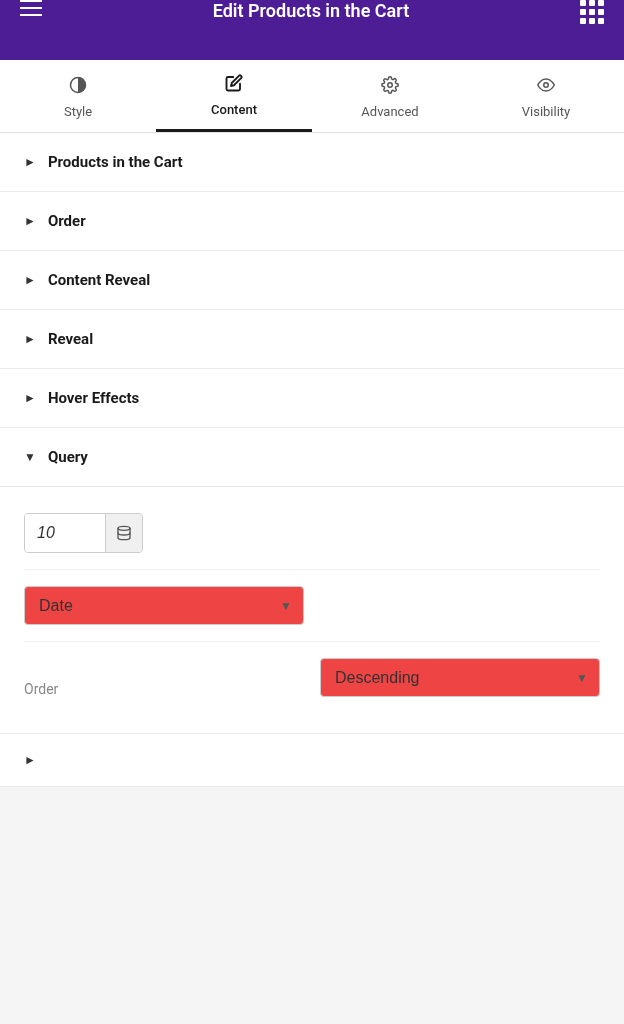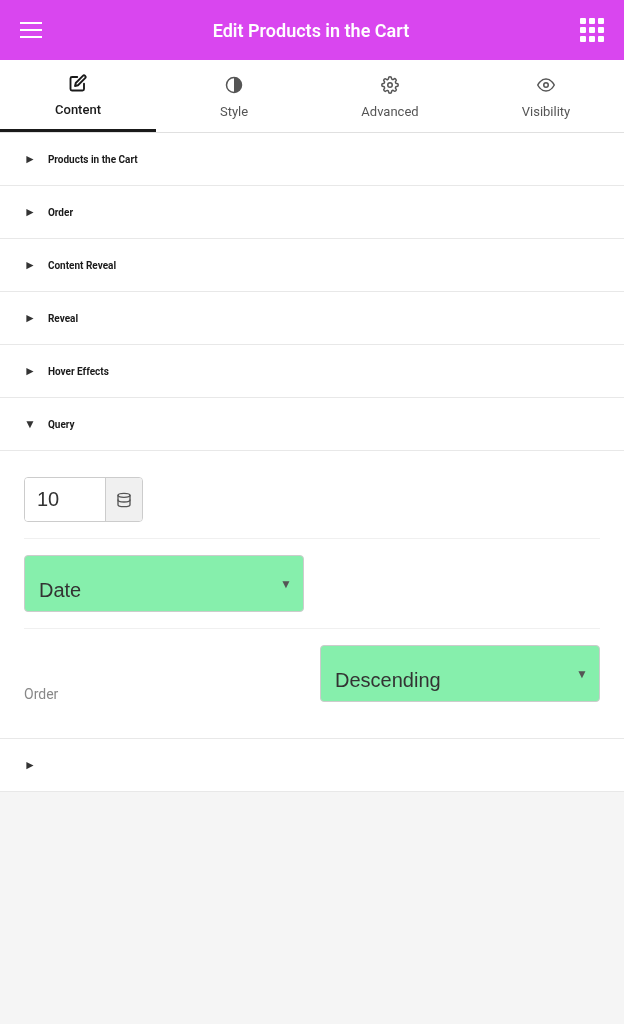--- a/index.html
+++ b/index.html
@@ -10,24 +10,23 @@
 
     body {
       font-family: -apple-system, BlinkMacSystemFont, 'Segoe UI', Roboto, sans-serif;
       background: #f5f5f5;
       width: 624px;
       min-height: 1024px;
     }
 
     
     .header {
-      background: #d946ef;
+      background: #4c1d95;
       color: #ffffff;
       display: flex;
-      align-items: center;
       justify-content: space-between;
       padding: 0 20px;
       height: 60px;
     }
 
     .header-title {
       font-size: 18px;
       font-weight: 600;
       color: #ffffff;
     }
@@ -122,21 +121,21 @@
       gap: 12px;
     }
 
     .accordion-arrow {
       font-size: 12px;
       color: #333;
       line-height: 1;
     }
 
     .accordion-title {
-      font-size: 10px;
+      font-size: 15px;
       font-weight: 700;
       color: #1a1a1a;
     }
 
     
     .query-content {
       padding: 10px 24px 20px;
       border-top: 1px solid #e8e8e8;
     }
 
@@ -168,50 +167,51 @@
       display: flex;
       border: 1px solid #ccc;
       border-radius: 4px;
       overflow: hidden;
     }
 
     .number-input {
       width: 80px;
       padding: 10px 12px;
       border: none;
-      font-size: 20px;
+      font-size: 16px;
       color: #333;
       outline: none;
       text-align: left;
+      font-style: italic;
     }
 
     .number-input-icon {
       background: #f0f0f0;
       border-left: 1px solid #ccc;
       padding: 8px 10px;
       display: flex;
       align-items: center;
       justify-content: center;
     }
 
     
     .select-wrapper {
       position: relative;
       width: 280px;
     }
 
     .select-field {
       width: 100%;
-      padding: 23px 36px 10px 14px;
+      padding: 10px 36px 10px 14px;
       border: 1px solid #ccc;
       border-radius: 4px;
-      font-size: 20px;
+      font-size: 16px;
       color: #333;
       appearance: none;
-      background: #86efac;
+      background: #ef4444;
       cursor: pointer;
       outline: none;
     }
 
     .select-arrow {
       position: absolute;
       right: 12px;
       top: 50%;
       transform: translateY(-50%);
       pointer-events: none;
@@ -236,39 +236,39 @@
     <span></span>
       <span></span>
       <span></span>
     <span></span>
       <span></span>
       <span></span>
   </div>
 </header>
 
 <nav class="tabs">
-  <div class="tab active">
-    <span class="tab-icon">
-      <svg width="18" height="18" viewBox="0 0 24 24" fill="none" stroke="#1a1a1a" stroke-width="2.5" stroke-linecap="round" stroke-linejoin="round">
-        <path d="M11 4H4a2 2 0 0 0-2 2v14a2 2 0 0 0 2 2h14a2 2 0 0 0 2-2v-7"></path>
-        <path d="M18.5 2.5a2.121 2.121 0 0 1 3 3L12 15l-4 1 1-4 9.5-9.5z"></path>
-      </svg>
-    </span>
-    <span class="tab-label">Content</span>
-  </div>
   <div class="tab">
     <span class="tab-icon">
       
       
       <svg width="18" height="18" viewBox="0 0 24 24" xmlns="http://www.w3.org/2000/svg">
         <circle cx="12" cy="12" r="10" fill="none" stroke="#555" stroke-width="2"></circle>
         <path d="M12 2 A10 10 0 0 1 12 22 Z" fill="#555"></path>
       </svg>
     </span>
     <span class="tab-label">Style</span>
+  </div>
+  <div class="tab active">
+    <span class="tab-icon">
+      <svg width="18" height="18" viewBox="0 0 24 24" fill="none" stroke="#1a1a1a" stroke-width="2.5" stroke-linecap="round" stroke-linejoin="round">
+        <path d="M11 4H4a2 2 0 0 0-2 2v14a2 2 0 0 0 2 2h14a2 2 0 0 0 2-2v-7"></path>
+        <path d="M18.5 2.5a2.121 2.121 0 0 1 3 3L12 15l-4 1 1-4 9.5-9.5z"></path>
+      </svg>
+    </span>
+    <span class="tab-label">Content</span>
   </div>
   <div class="tab">
     <span class="tab-icon">
       <svg width="18" height="18" viewBox="0 0 24 24" fill="none" stroke="#555" stroke-width="2" stroke-linecap="round" stroke-linejoin="round">
         <circle cx="12" cy="12" r="3"></circle>
         <path d="M19.4 15a1.65 1.65 0 0 0 .33 1.82l.06.06a2 2 0 0 1-2.83 2.83l-.06-.06a1.65 1.65 0 0 0-1.82-.33 1.65 1.65 0 0 0-1 1.51V21a2 2 0 0 1-4 0v-.09A1.65 1.65 0 0 0 9 19.4a1.65 1.65 0 0 0-1.82.33l-.06.06a2 2 0 0 1-2.83-2.83l.06-.06A1.65 1.65 0 0 0 4.68 15a1.65 1.65 0 0 0-1.51-1H3a2 2 0 0 1 0-4h.09A1.65 1.65 0 0 0 4.6 9a1.65 1.65 0 0 0-.33-1.82l-.06-.06a2 2 0 0 1 2.83-2.83l.06.06A1.65 1.65 0 0 0 9 4.68a1.65 1.65 0 0 0 1-1.51V3a2 2 0 0 1 4 0v.09a1.65 1.65 0 0 0 1 1.51 1.65 1.65 0 0 0 1.82-.33l.06-.06a2 2 0 0 1 2.83 2.83l-.06.06A1.65 1.65 0 0 0 19.4 9a1.65 1.65 0 0 0 1.51 1H21a2 2 0 0 1 0 4h-.09a1.65 1.65 0 0 0-1.51 1z"></path>
       </svg>
     </span>
     <span class="tab-label">Advanced</span>
   </div>

